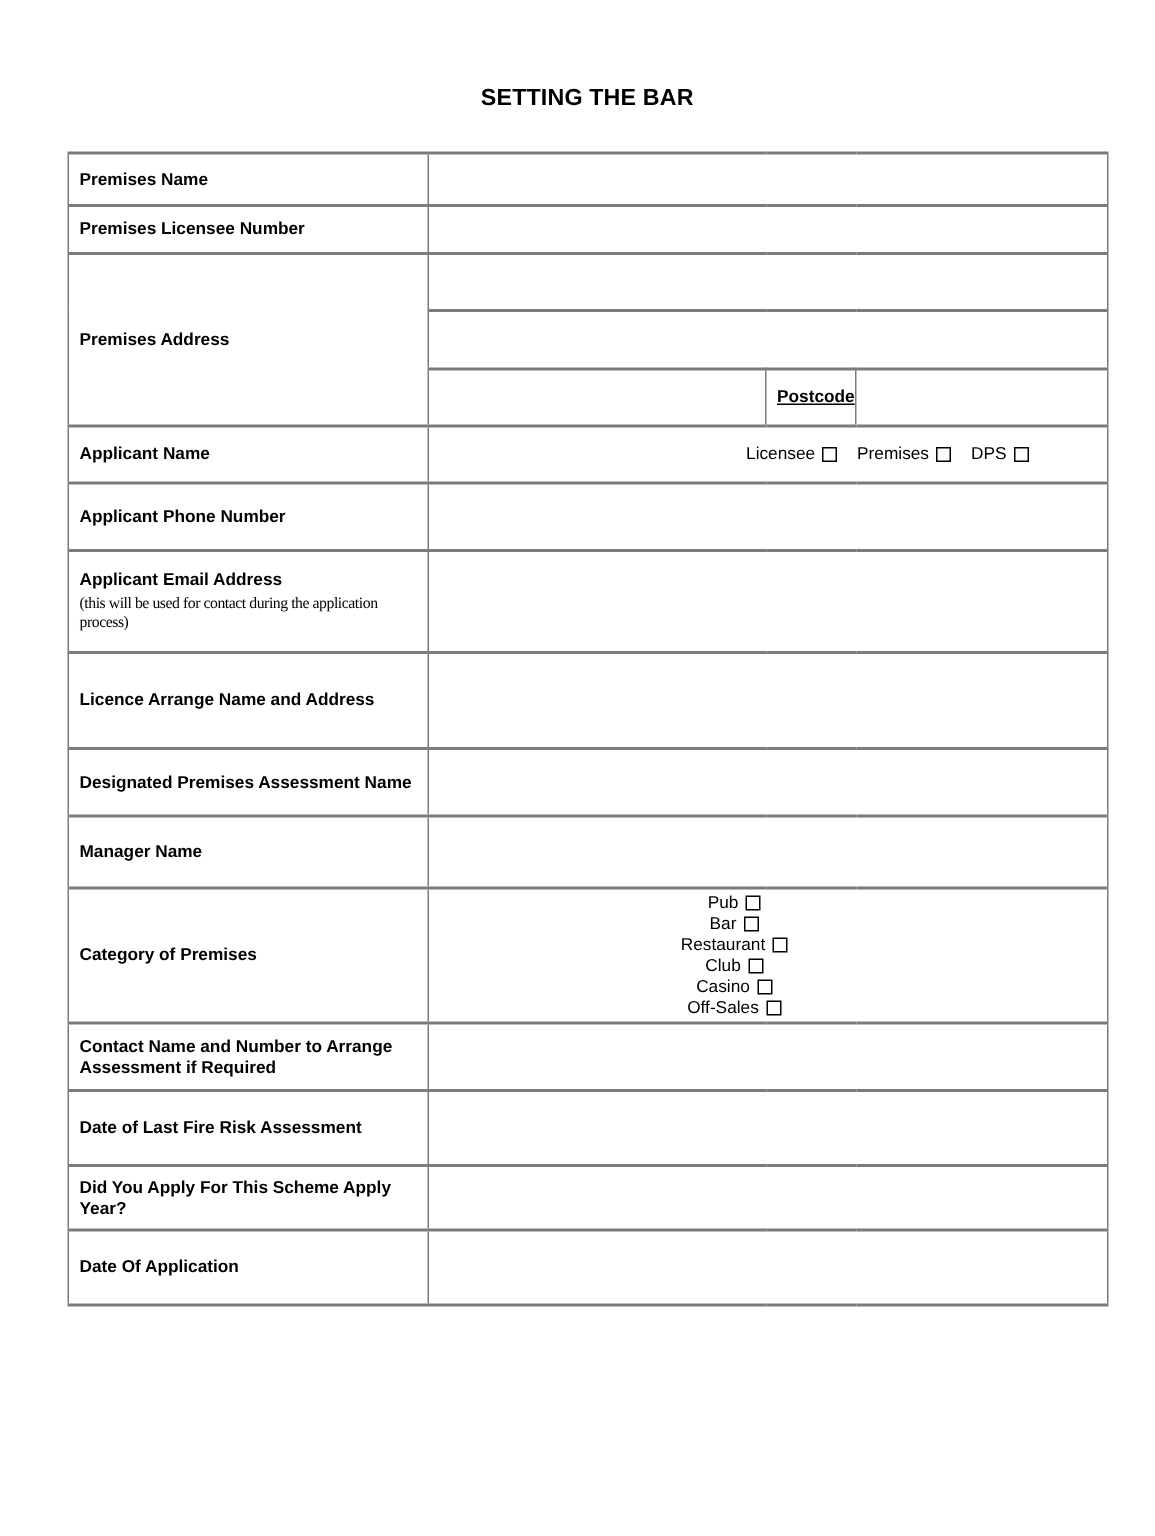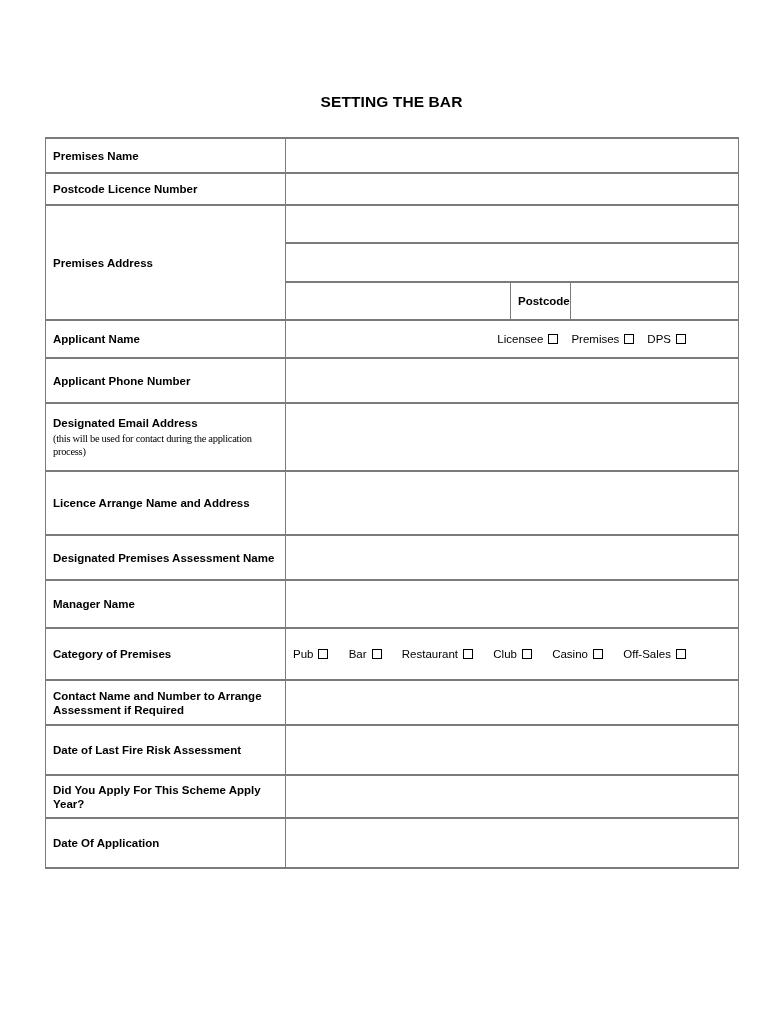--- a/index.html
+++ b/index.html
@@ -4,21 +4,21 @@
 <style>
   :root{
     --table-border:#7b7b7b;
     --checkbox-border:#000000;
     --text:#000000;
     --background:#ffffff;
   }
   *{box-sizing:border-box;margin:0;padding:0;}
   html,body{width:770px;height:1024px;background:var(--background);overflow:hidden;}
   body{font-family:"Liberation Sans",sans-serif;color:var(--text);}
-  .page{width:770px;height:1024px;background:var(--background);padding-top:89px;}
+  .page{width:770px;height:1024px;background:var(--background);padding-top:53px;}
   .title-block{width:693px;margin-left:45px;text-align:center;}
   .title-line{font-size:15.5px;font-weight:bold;line-height:26px;letter-spacing:.1px;}
   table.form{
     border-collapse:collapse;
     table-layout:fixed;
     width:693px;
     margin-left:45px;
     margin-top:22px;
   }
   table.form td{
@@ -26,38 +26,38 @@
     border-top-width:2px;
     border-bottom-width:2px;
     vertical-align:middle;
     padding:2px 4px 2px 7px;
     font-size:11.5px;
     line-height:14px;
     overflow:hidden;
   }
   td.lbl{font-weight:bold;}
   td.top{vertical-align:top;padding-top:4px;}
-  td.inner-split{border-top-width:1px;}
+  td.inner-split{border-top-width:1px;text-decoration:underline;}
   .note{font-weight:normal;font-size:10.5px;letter-spacing:-0.3px;line-height:13px;margin-top:2px;font-family:Liberation Serif, serif;}
   .cb{
     display:inline-block;
     width:10px;height:10px;
     border:1.5px solid var(--checkbox-border);
     background:var(--background);
     vertical-align:-1px;
     flex:0 0 auto;
   }
   .cb-row{
     display:flex;align-items:center;
     font-weight:normal;
     text-align:right;
   }
   .cb-item{display:flex;align-items:center;gap:5px;white-space:nowrap;}
   .roles{justify-content:flex-end;gap:13px;padding-right:48px;}
-  .cats{justify-content:space-between;padding-right:48px;padding-left:0;}
+  .cats{justify-content:space-between;padding-right:48px;padding-left:0;flex-direction:column;}
   td.val{padding-left:6px;}
   td.postcode-lbl{font-weight:bold;text-align:left;padding-left:6px;}
 </style>
 </head>
 <body>
 
 <div class="page">
 
   <div class="title-block">
     <div class="title-line">SETTING THE BAR</div>
@@ -71,21 +71,21 @@
       <col style="width:168px">
     </colgroup>
 
     <tbody>
         <tr style="height:35px">
       <td class="lbl">Premises Name</td>
       <td class="val" colspan="3"></td>
     </tr>
 
     <tr style="height:32px">
-      <td class="lbl">Postcode Licence Number</td>
+      <td class="lbl">Premises Licensee Number</td>
       <td class="val" colspan="3"></td>
     </tr>
 
     <tr style="height:38px">
       <td class="lbl top" rowspan="3">Premises Address</td>
       <td class="val" colspan="3"></td>
     </tr>
     <tr style="height:39px">
       <td class="val inner-split" colspan="3"></td>
     </tr>
@@ -115,21 +115,21 @@
       </td>
     </tr>
 
     <tr style="height:45px">
       <td class="lbl top">Applicant Phone Number</td>
       <td class="val" colspan="3"></td>
     </tr>
 
     <tr style="height:68px">
       <td class="lbl top">
-        <div>Designated Email Address</div>
+        <div>Applicant Email Address</div>
         <div class="note">(this will be used for contact during the application process)</div>
       </td>
       <td class="val" colspan="3"></td>
     </tr>
 
     <tr style="height:64px">
       <td class="lbl top">Licence Arrange Name and Address</td>
       <td class="val" colspan="3"></td>
     </tr>
 

